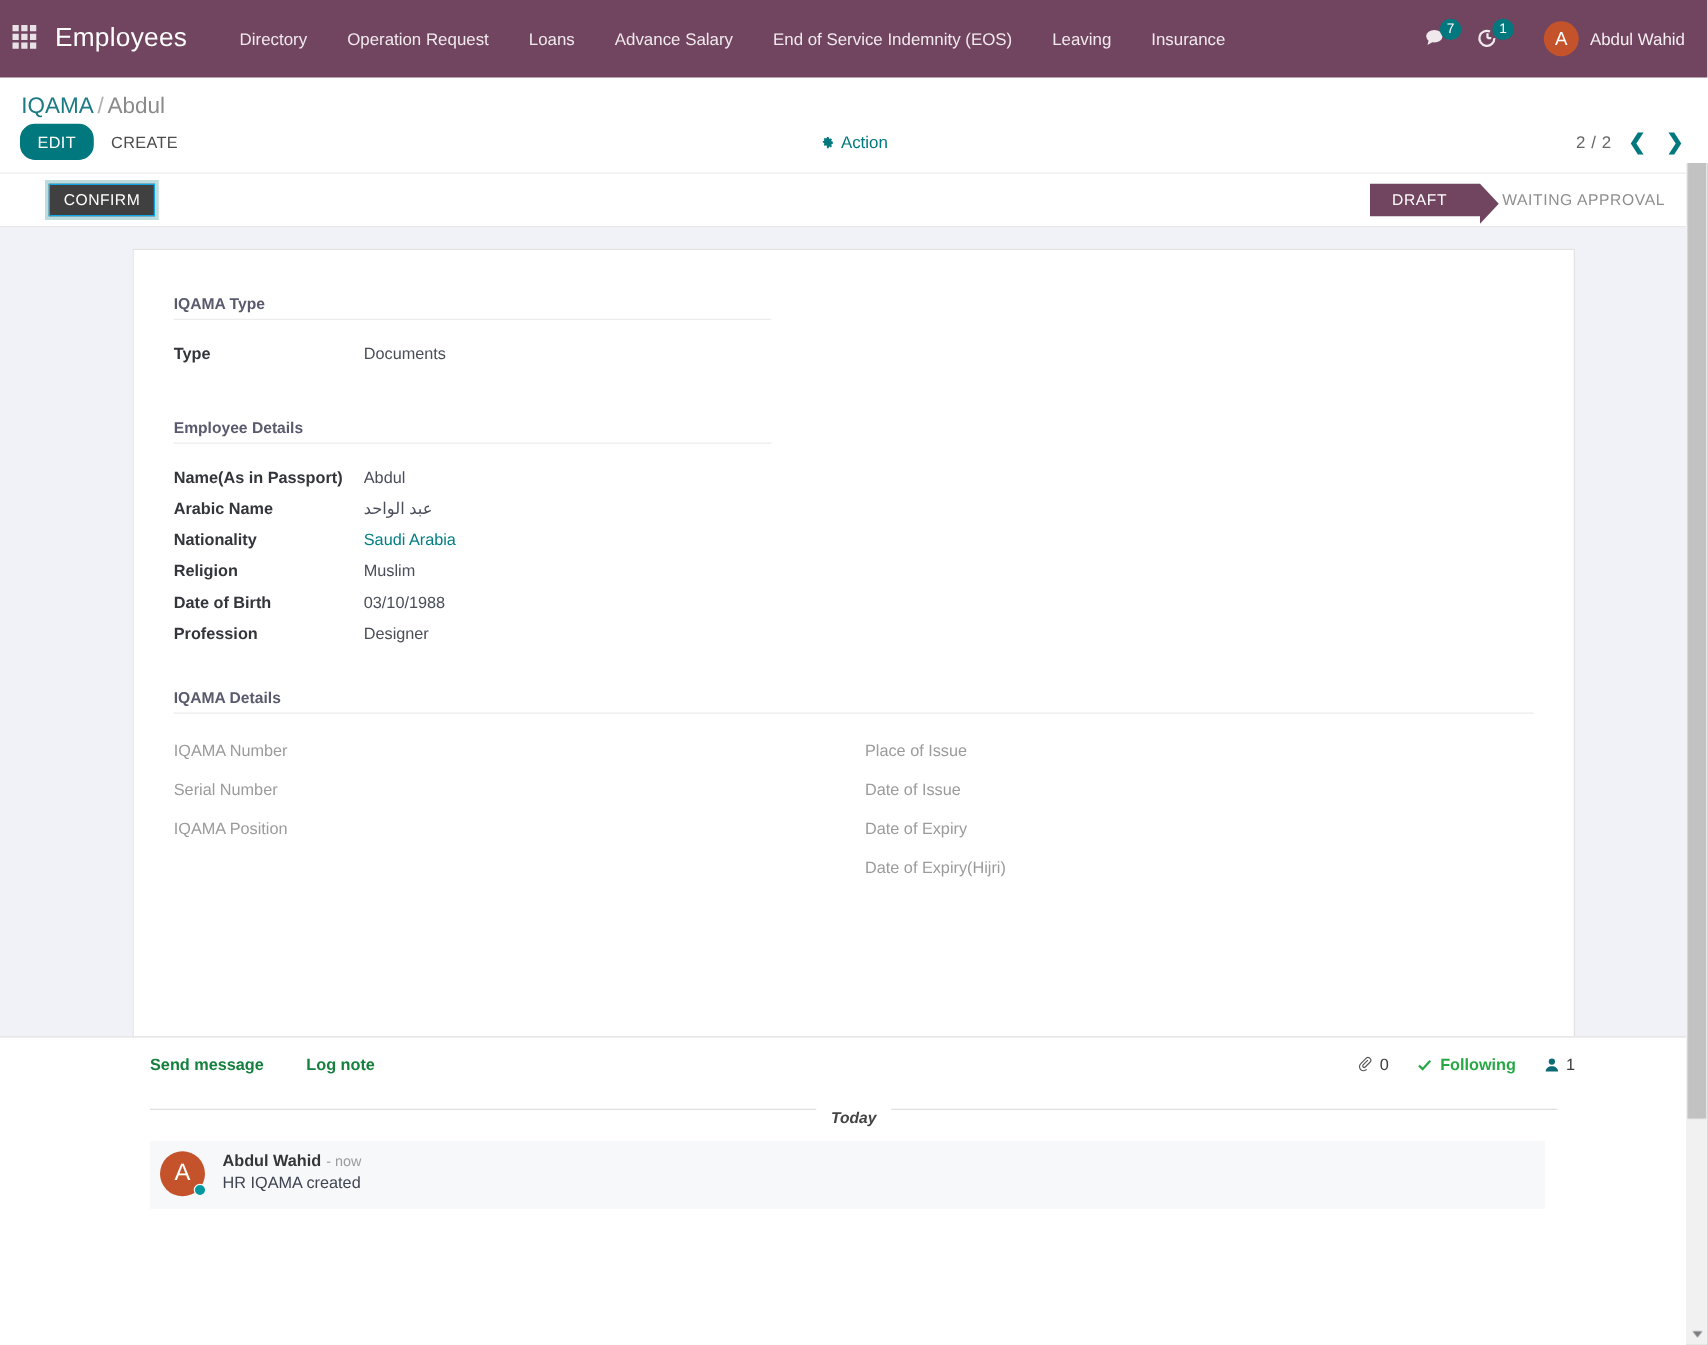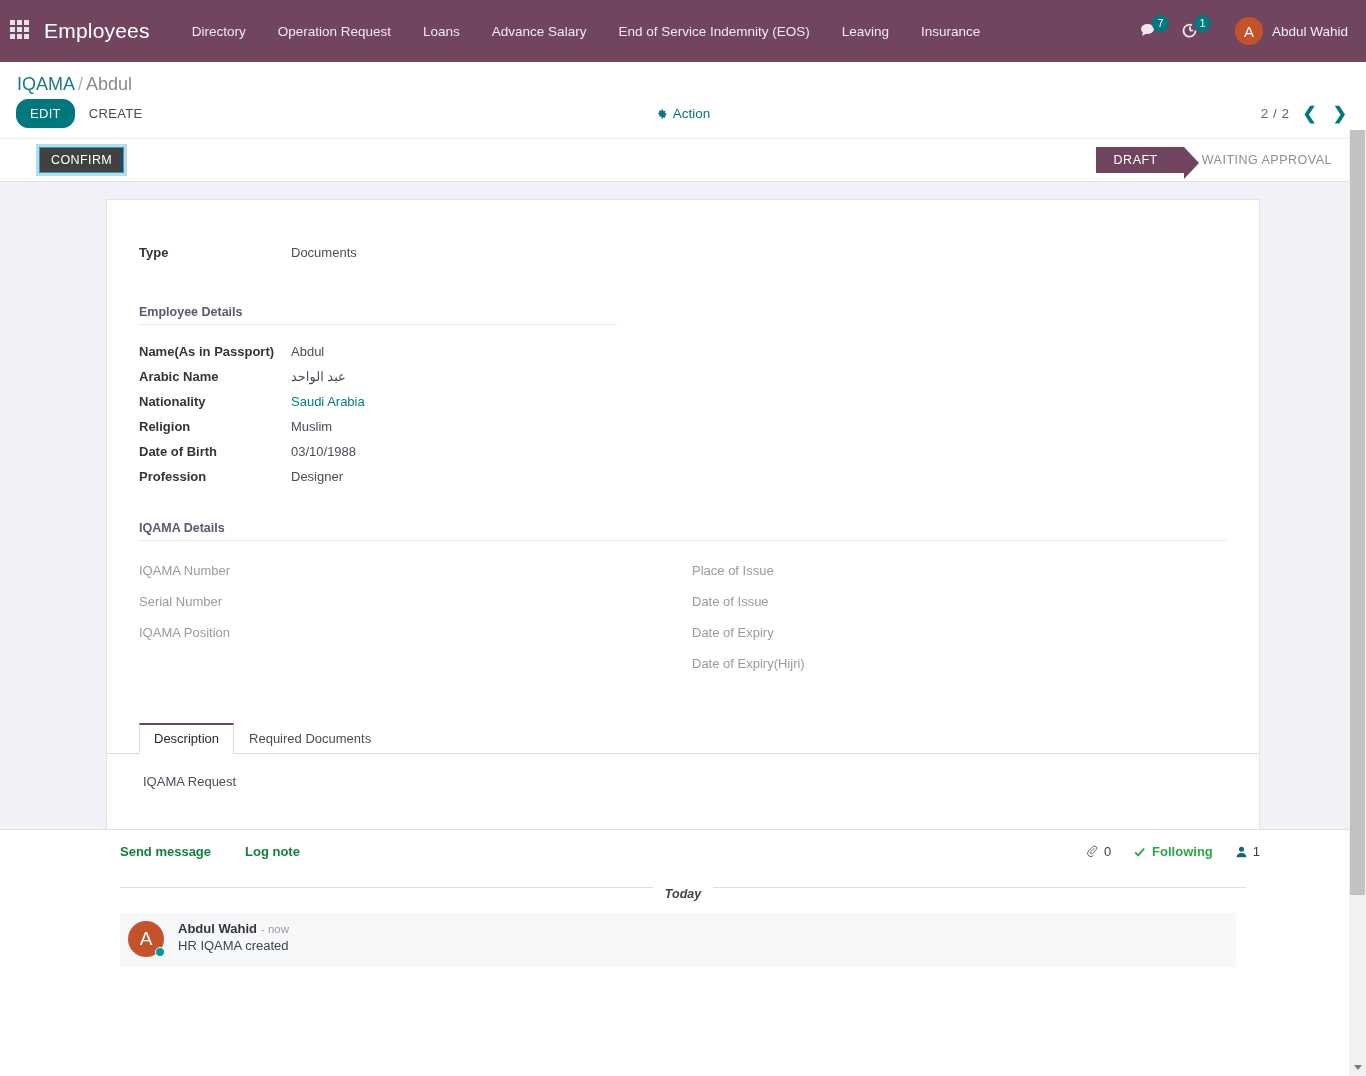--- a/index.html
+++ b/index.html
@@ -484,20 +484,21 @@
   <div class="statusbar">
     <div class="stat active">DRAFT</div>
     <div class="stat">WAITING APPROVAL</div>
   </div>
 </div>
 
 <div class="page-body">
   <div class="sheet-wrap">
     <div class="sheet">
 
+      <div class="group-title grp-half">IQAMA Type</div>
       <table class="fields">
         <tbody>
             <tr>
           <td class="lbl">Type</td>
           <td class="val">Documents</td>
         </tr>
       </tbody>
         </table>
 
       <div style="height:30px"></div>
@@ -571,27 +572,20 @@
             </tr>
             <tr class="empty-lbl">
               <td class="lbl">Date of Expiry(Hijri)</td>
               <td class="val"></td>
             </tr>
           </tbody>
             </table>
         </div>
       </div>
 
-      <div class="notebook">
-        <div class="nb-tabs">
-          <div class="nb-tab active">Description</div>
-          <div class="nb-tab">Required Documents</div>
-        </div>
-        <div class="nb-page">IQAMA Request</div>
-      </div>
 
     </div>
   </div>
 
   <div class="vscroll">
     <div class="arrow-up">
         <span class="tri-up"></span>
       </div>
     <div class="thumb" style="top:17px;height:495px;"></div>
     <div class="arrow-dn">

